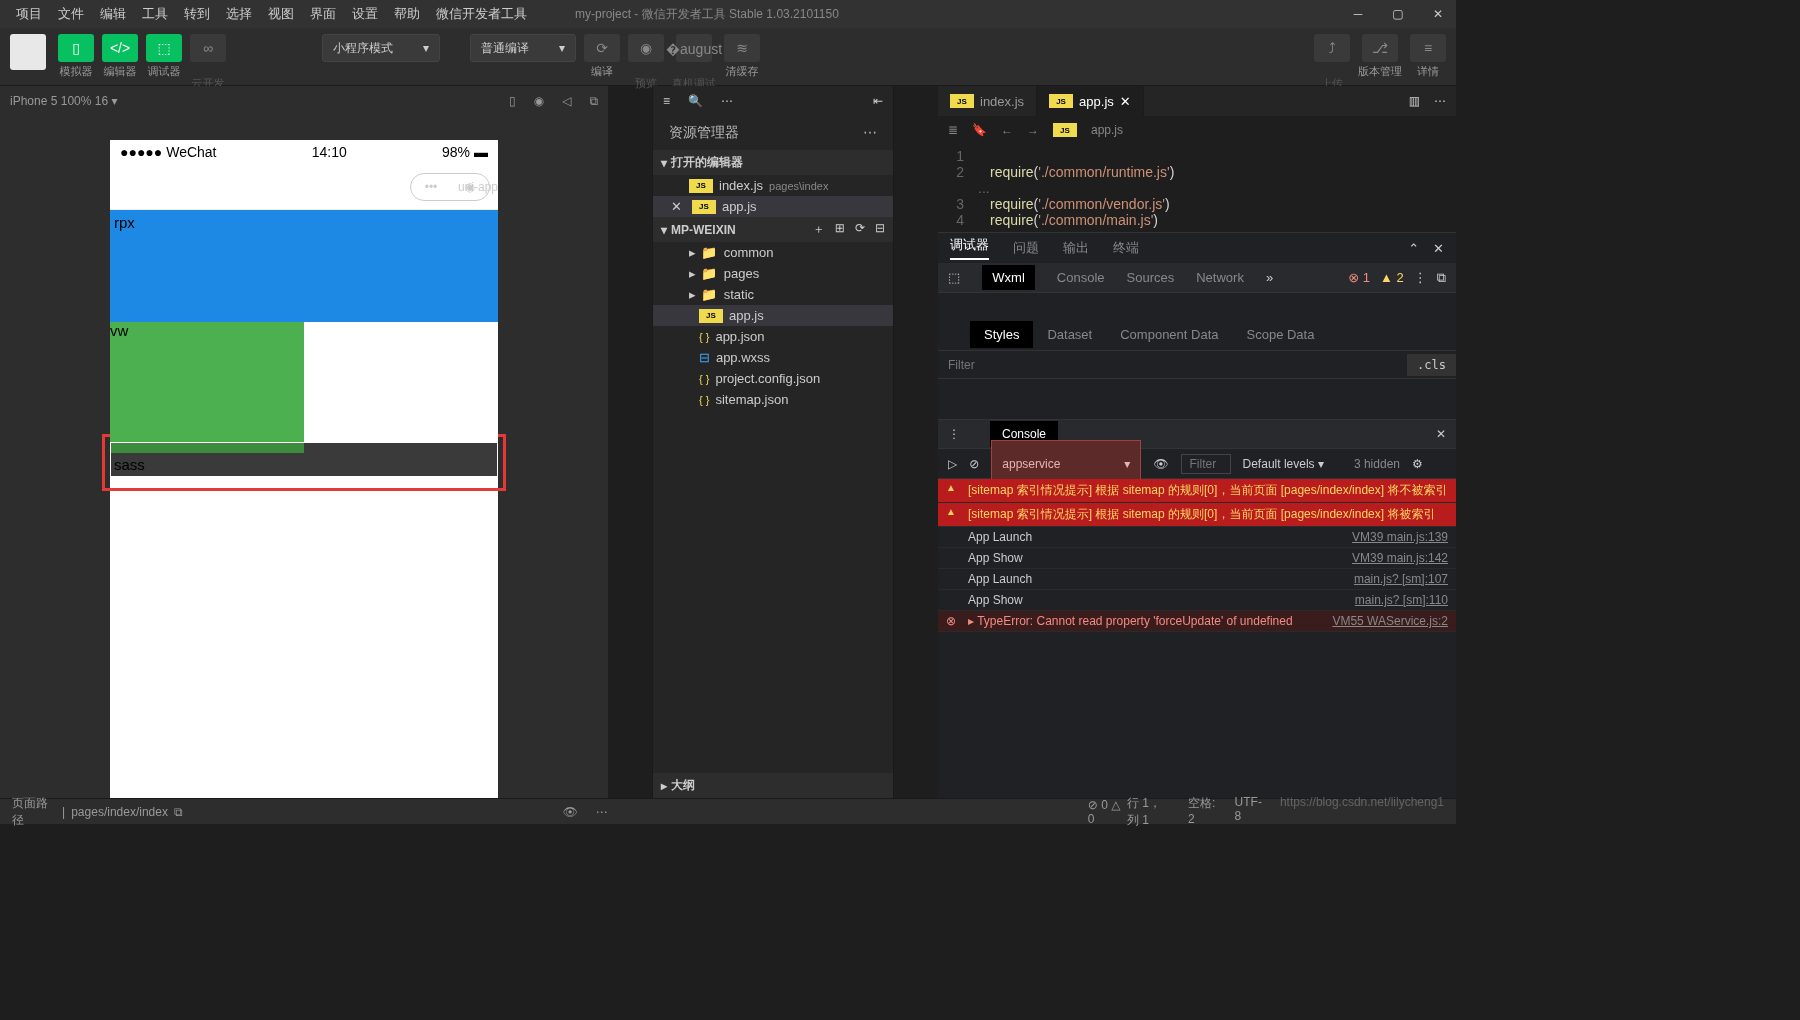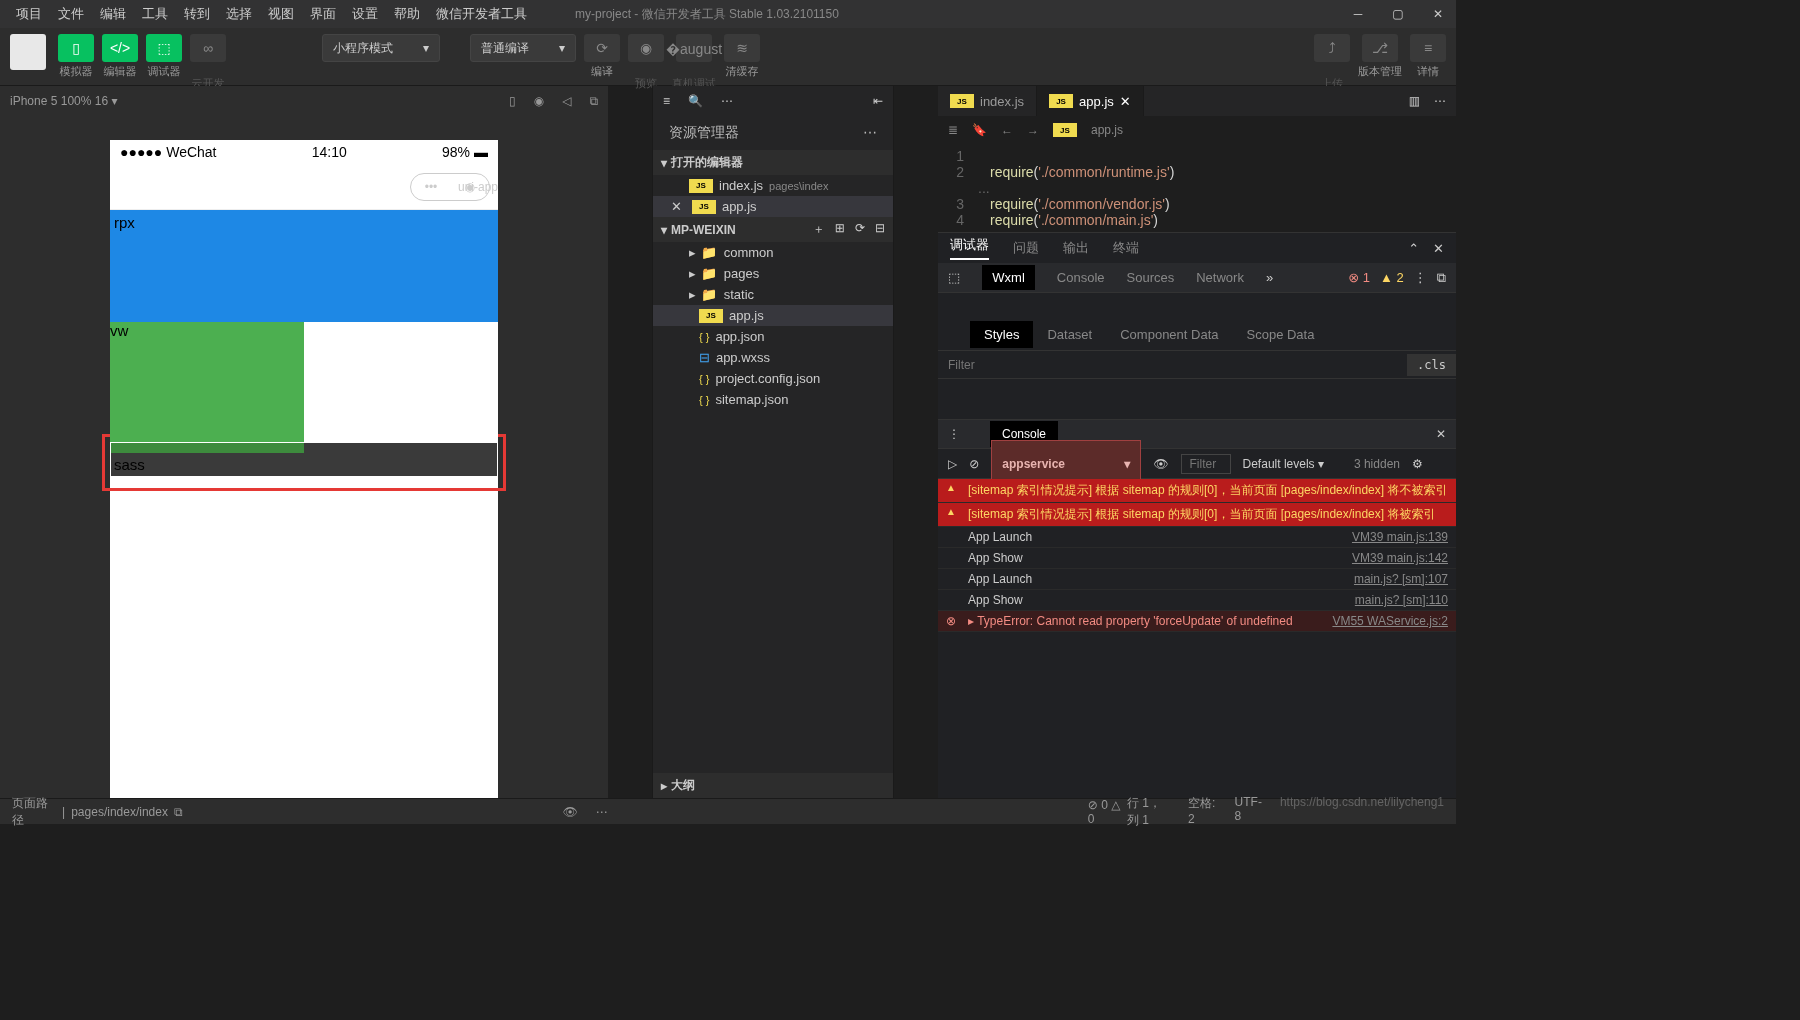--- a/index.html
+++ b/index.html
@@ -84,21 +84,21 @@
 .styles-row { height: 32px; background: #202124; display: flex; align-items: center; border-bottom: 1px solid #333; margin-top: 26px; padding-left: 32px; }
 .styles-tab { padding: 6px 14px; color: #888; font-size: 13px; }
 .styles-tab.active { background: #000; color: #fff; }
 .filter-row { height: 28px; display: flex; align-items: center; border-bottom: 1px solid #333; }
 .filter-input { flex: 1; background: transparent; border: none; color: #888; padding: 0 10px; font-size: 12px; }
 .cls-btn { padding: 4px 10px; background: #333; color: #ccc; font-family: monospace; }
 
 .console-hdr { height: 30px; background: #292a2d; display: flex; align-items: center; border-top: 1px solid #333; border-bottom: 1px solid #333; }
 .console-hdr .ctab { background: #000; color: #fff; padding: 6px 12px; margin-left: 30px; }
 .console-toolbar { height: 30px; display: flex; align-items: center; padding: 0 10px; gap: 12px; border-bottom: 1px solid #333; }
-.console-ctx { background: #5c2b29; border: 1px solid #a04040; color: #e8b4b0; padding: 16px 10px; font-size: 12px; flex: 0 0 150px; display: flex; justify-content: space-between; font-weight: bold; }
+.console-ctx { background: #5c2b29; border: 1px solid #a04040; color: #e8b4b0; padding: 16px 10px; font-size: 12px; flex: 0 0 150px; display: flex; justify-content: space-between; }
 .console-filt { background: transparent; border: 1px solid #444; color: #888; padding: 2px 8px; font-size: 12px; width: 50px; }
 .console-levels { color: #ccc; font-size: 12px; }
 .console-hidden { color: #888; font-size: 12px; margin-left: 18px; }
 
 .console-msgs { font-family: Consolas, monospace; font-size: 12px; overflow: hidden; }
 .msg { padding: 3px 8px 3px 30px; border-bottom: 1px solid #2a2a2a; position: relative; display: flex; }
 .msg .src { margin-left: auto; color: #888; text-decoration: underline; }
 .msg.warn { background: #b91c1c; color: #fdd663; }
 .msg.warn::before { content: "▲"; position: absolute; left: 8px; color: #fdd663; font-size: 10px; }
 .msg.info { color: #ccc; }

